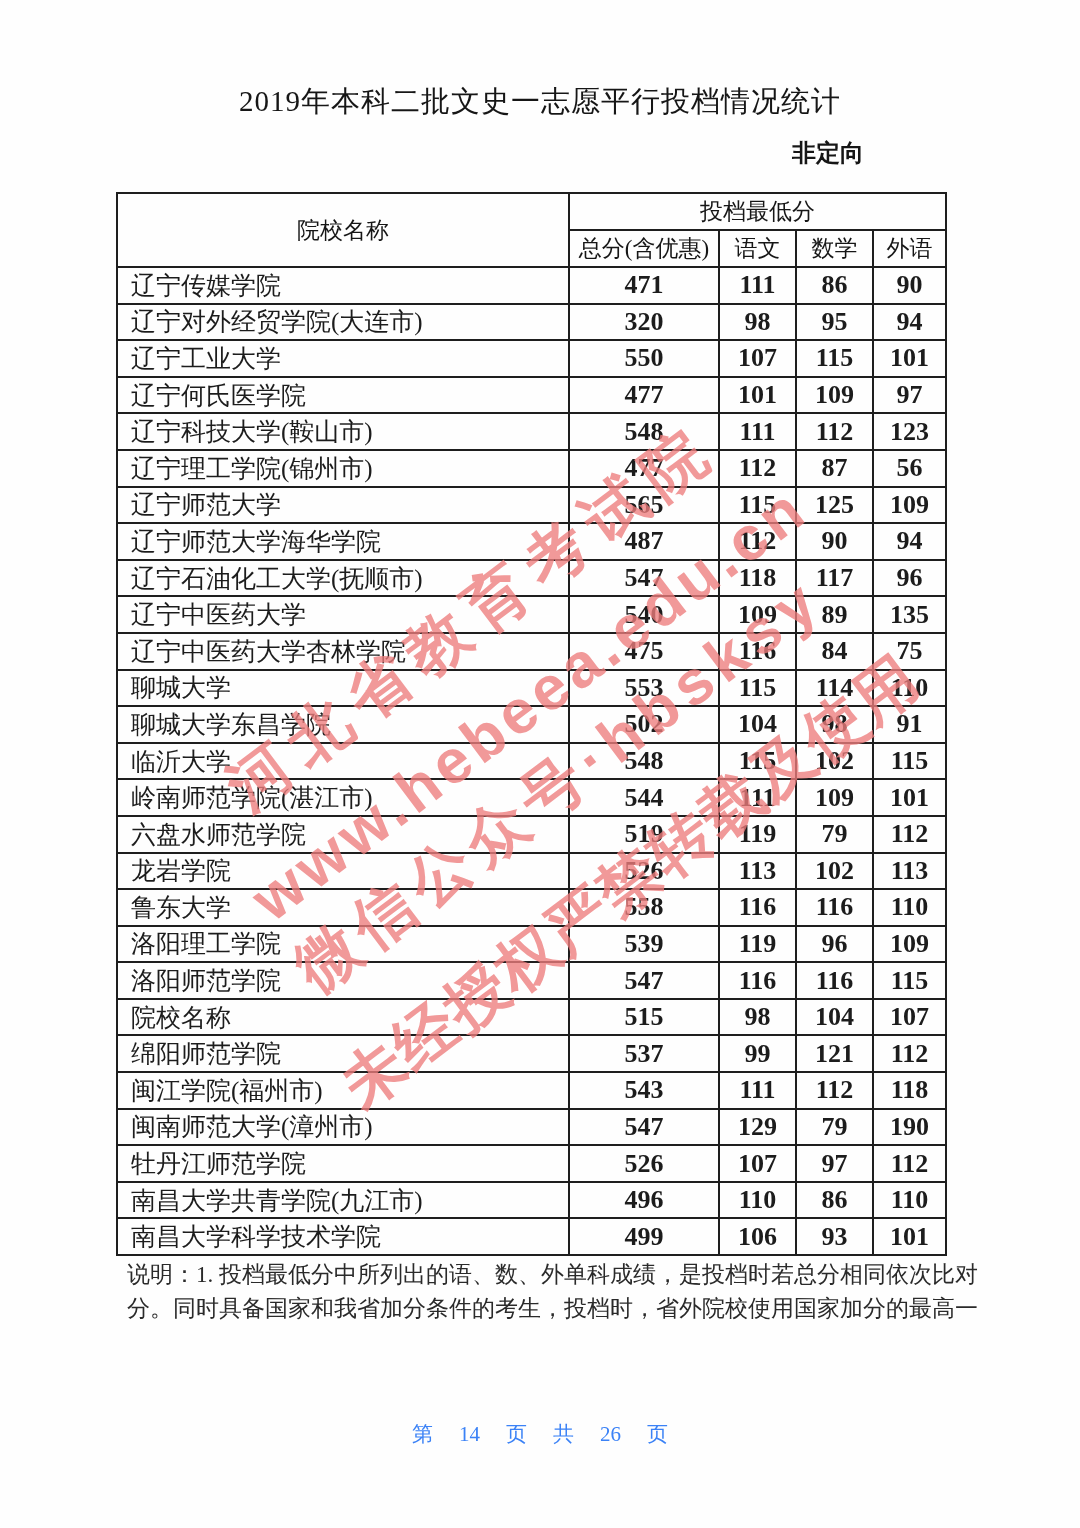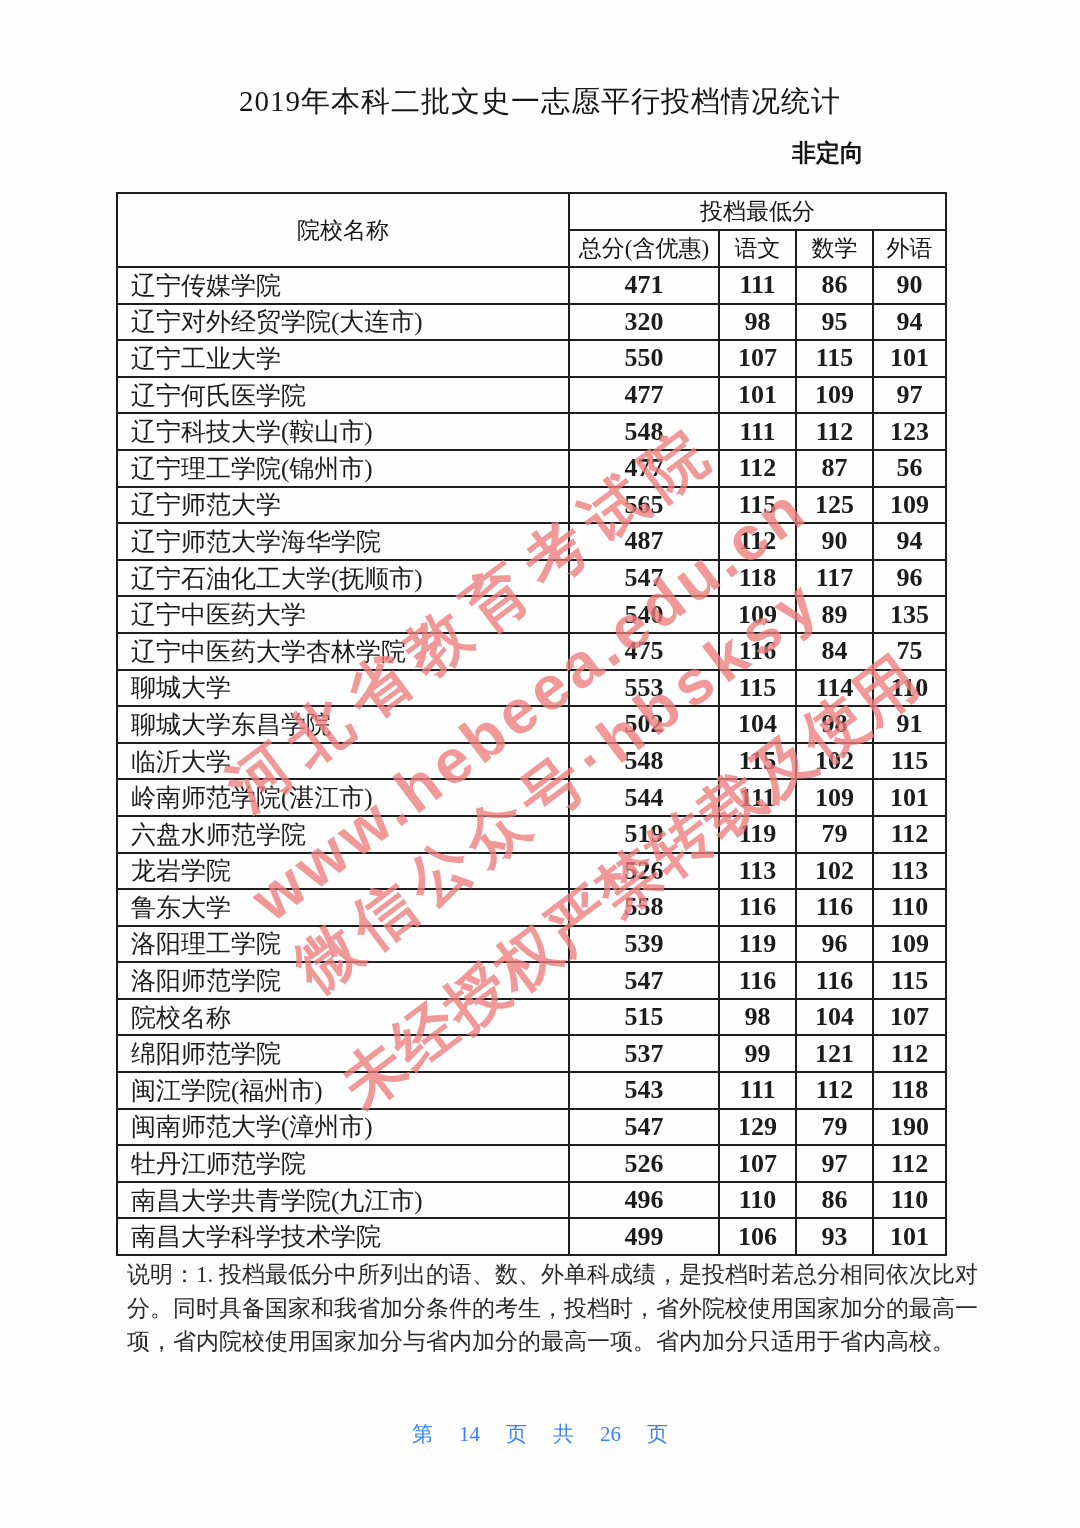--- a/index.html
+++ b/index.html
@@ -320,21 +320,20 @@
     <td class="c-sub">106</td>
     <td class="c-sub">93</td>
     <td class="c-sub">101</td>
   </tr>
     </tbody>
 </table>
 
 <div class="notes">
     <div class="note-line">说明：1. 投档最低分中所列出的语、数、外单科成绩，是投档时若总分相同依次比对</div>
     <div class="note-line">分。同时具备国家和我省加分条件的考生，投档时，省外院校使用国家加分的最高一</div>
-    <div class="note-line">项，省内院校使用国家加分与省内加分的最高一项。省内加分只适用于省内高校。</div>
   </div>
 
 <div class="page-footer"><span>第</span><span>14</span><span>页</span><span>共</span><span>26</span><span>页</span></div>
 
 <div class="wm wm1" style="color: rgb(238, 125, 125);">河北省教育考试院</div>
 <div class="wm wm2" style="color: rgb(238, 125, 125);">www.hebeea.edu.cn</div>
 <div class="wm wm3" style="color: rgb(238, 125, 125);">微信公众号·hbsksy</div>
 <div class="wm wm4" style="color: rgb(238, 125, 125);">未经授权严禁转载及使用</div>
 
 </body></html>

